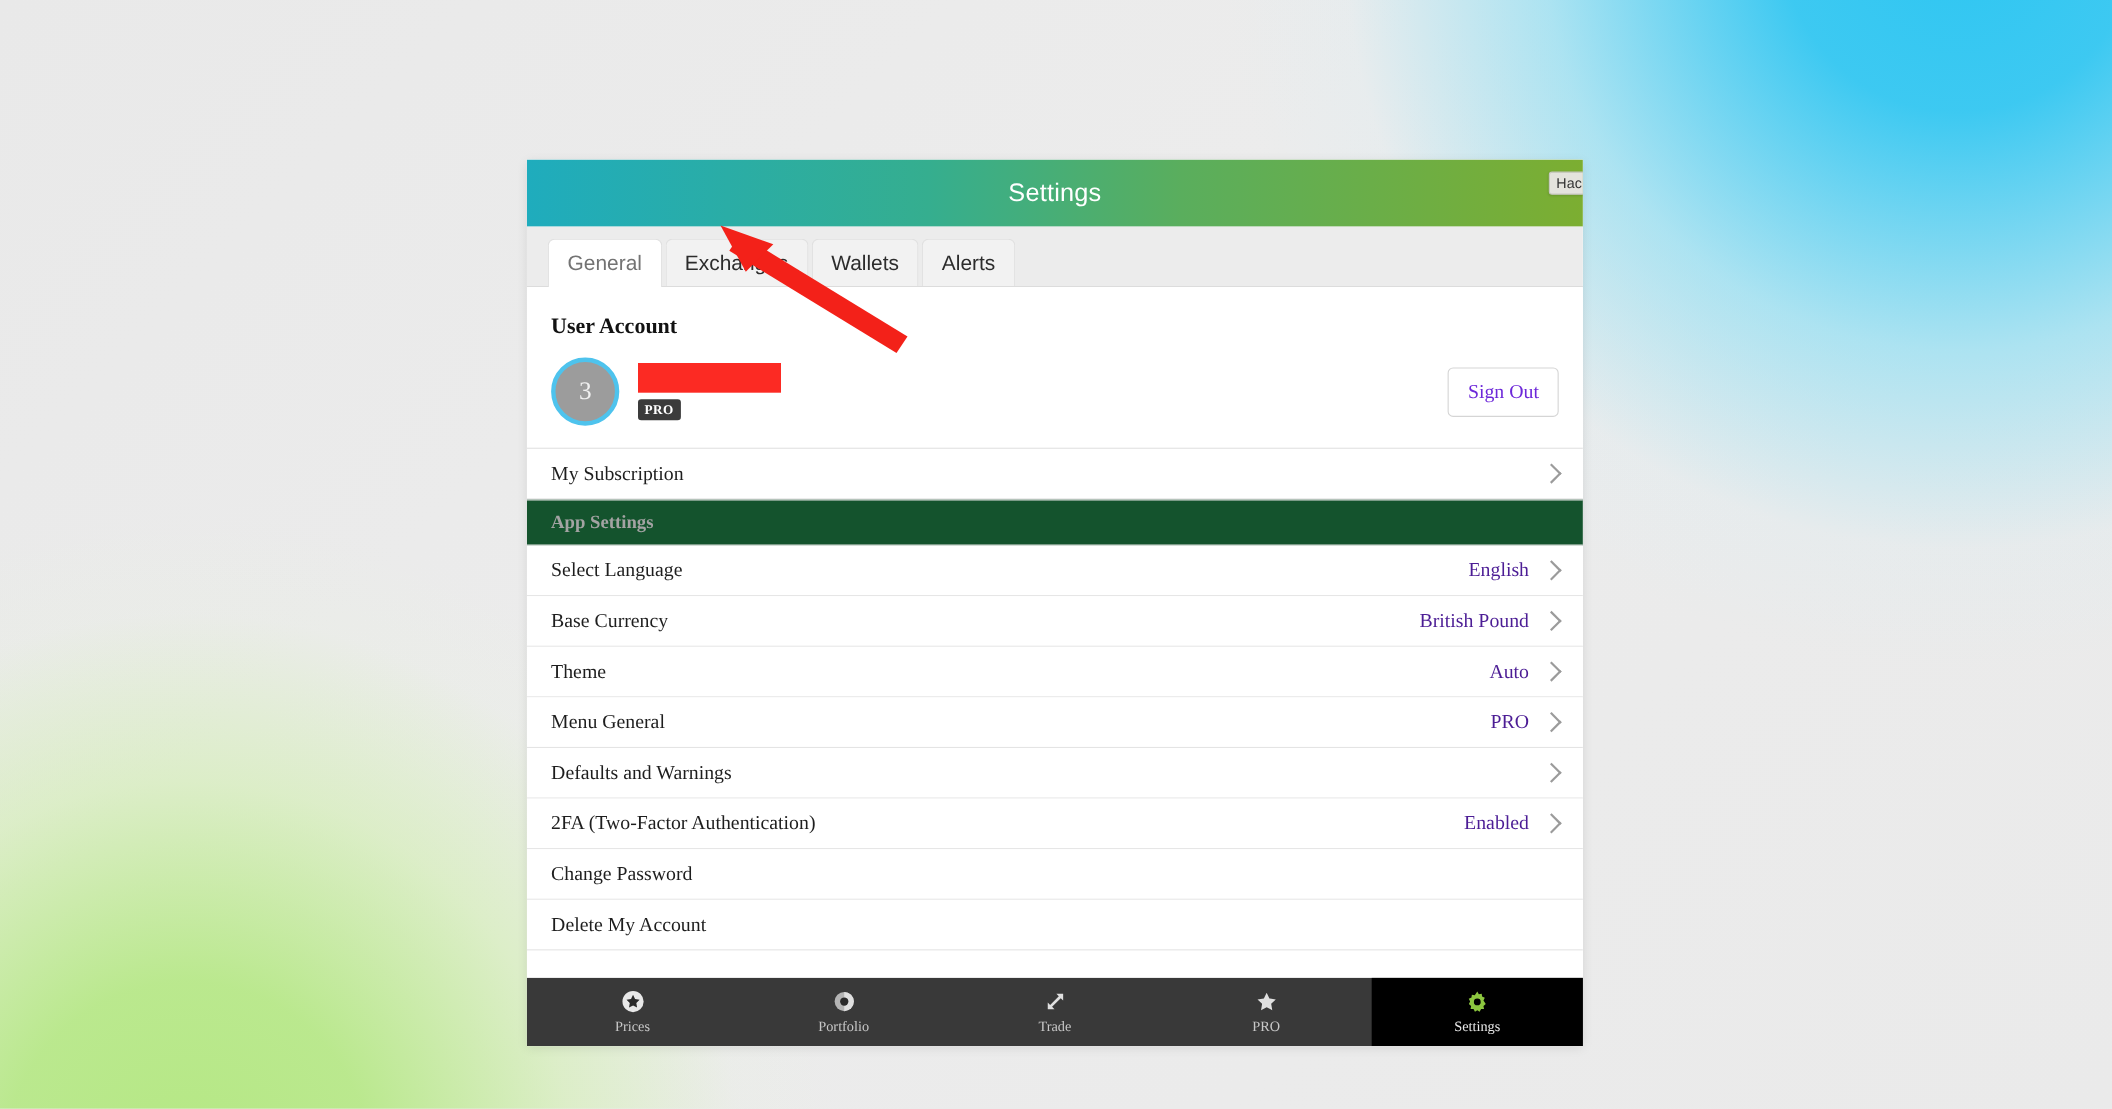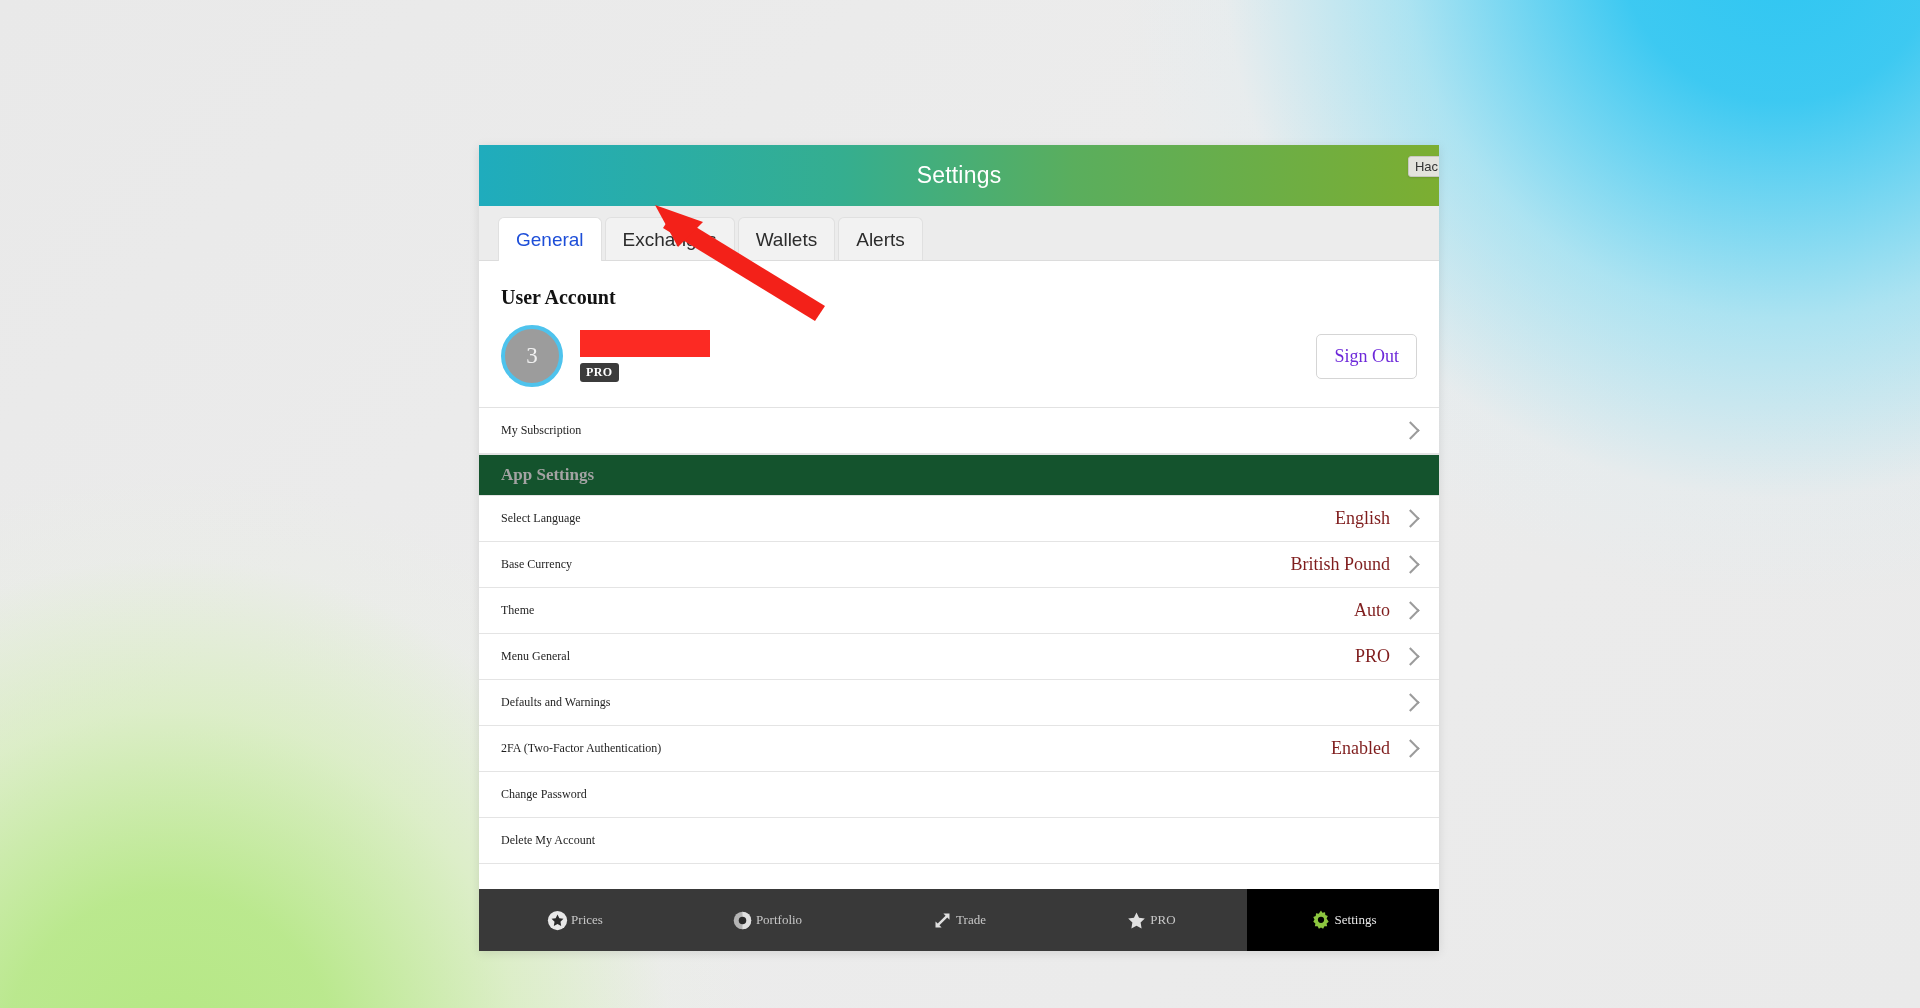--- a/index.html
+++ b/index.html
@@ -93,21 +93,21 @@
     border-top-right-radius: 6px;
     border: 1px solid #e0e0e0;
     border-bottom: none;
     box-sizing: border-box;
     cursor: pointer;
     white-space: nowrap;
   }
   .tab-item.active {
     background: #ffffff;
     border-color: #e0e0e0;
-    color: #1d4ed8;
+    color: #737373;
     position: relative;
     z-index: 2;
     margin-bottom: -1px;
     height: 44px;
     line-height: 43px;
   }
 
   
   #content {
     background: #ffffff;
@@ -184,28 +184,28 @@
     height: 46px;
     display: flex;
     align-items: center;
     padding: 0 22px;
     border-bottom: 1px solid #e4e4e4;
     background: #ffffff;
     cursor: pointer;
     box-sizing: border-box;
   }
   .row-label {
-    font-size: 12px;
+    font-size: 18px;
     color: #1e1e1e;
     text-align: right;
   }
   .row-value {
     margin-left: auto;
     font-size: 18px;
-    color: #7f1d1d;
+    color: #4c1d95;
   }
   .chevron {
     margin-left: 14px;
     width: 11px;
     height: 11px;
     border-right: 2px solid #9b9b9b;
     border-top: 2px solid #9b9b9b;
     transform: rotate(45deg);
     flex: 0 0 auto;
   }
@@ -233,21 +233,21 @@
     left: 0;
     bottom: 0;
     width: 960px;
     height: 62px;
     background: rgba(42,42,42,0.93);
     display: flex;
   }
   .nav-item {
     flex: 1 1 0;
     display: flex;
-    flex-direction: row;
+    flex-direction: column;
     align-items: center;
     justify-content: center;
     gap: 3px;
     cursor: pointer;
     position: relative;
   }
   .nav-item.active { background: #000000; }
   .nav-icon {
     height: 22px;
     display: flex;

